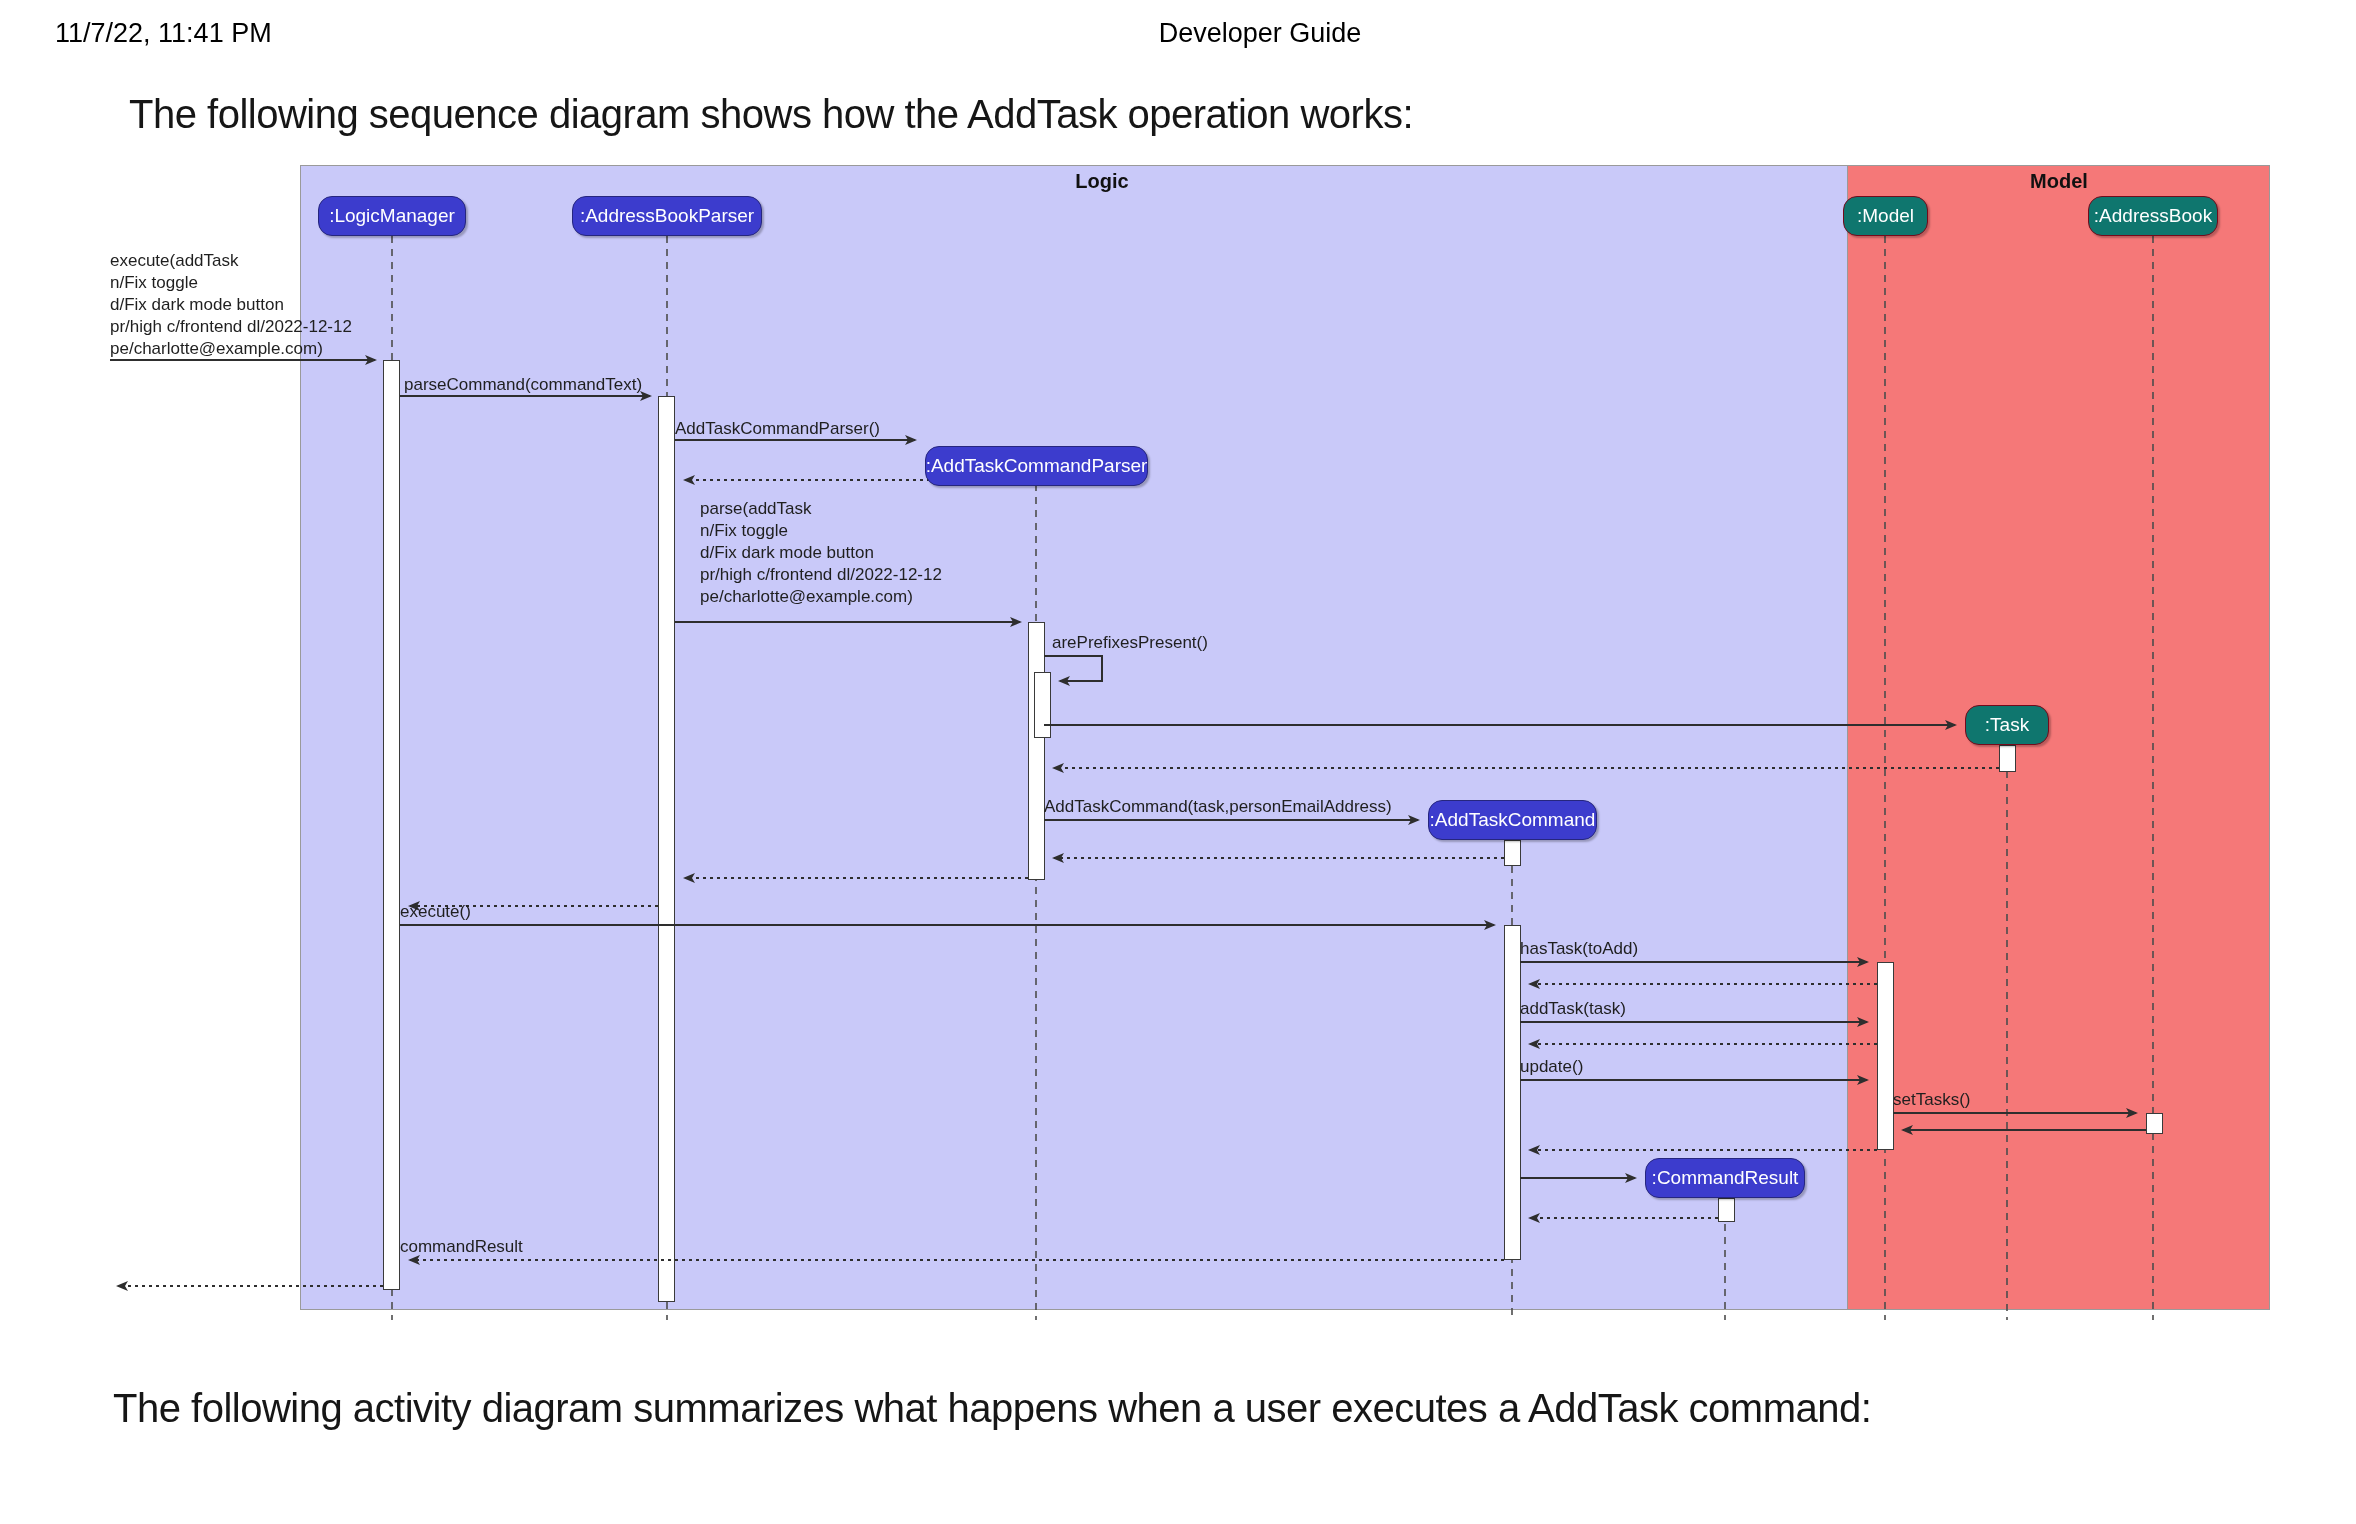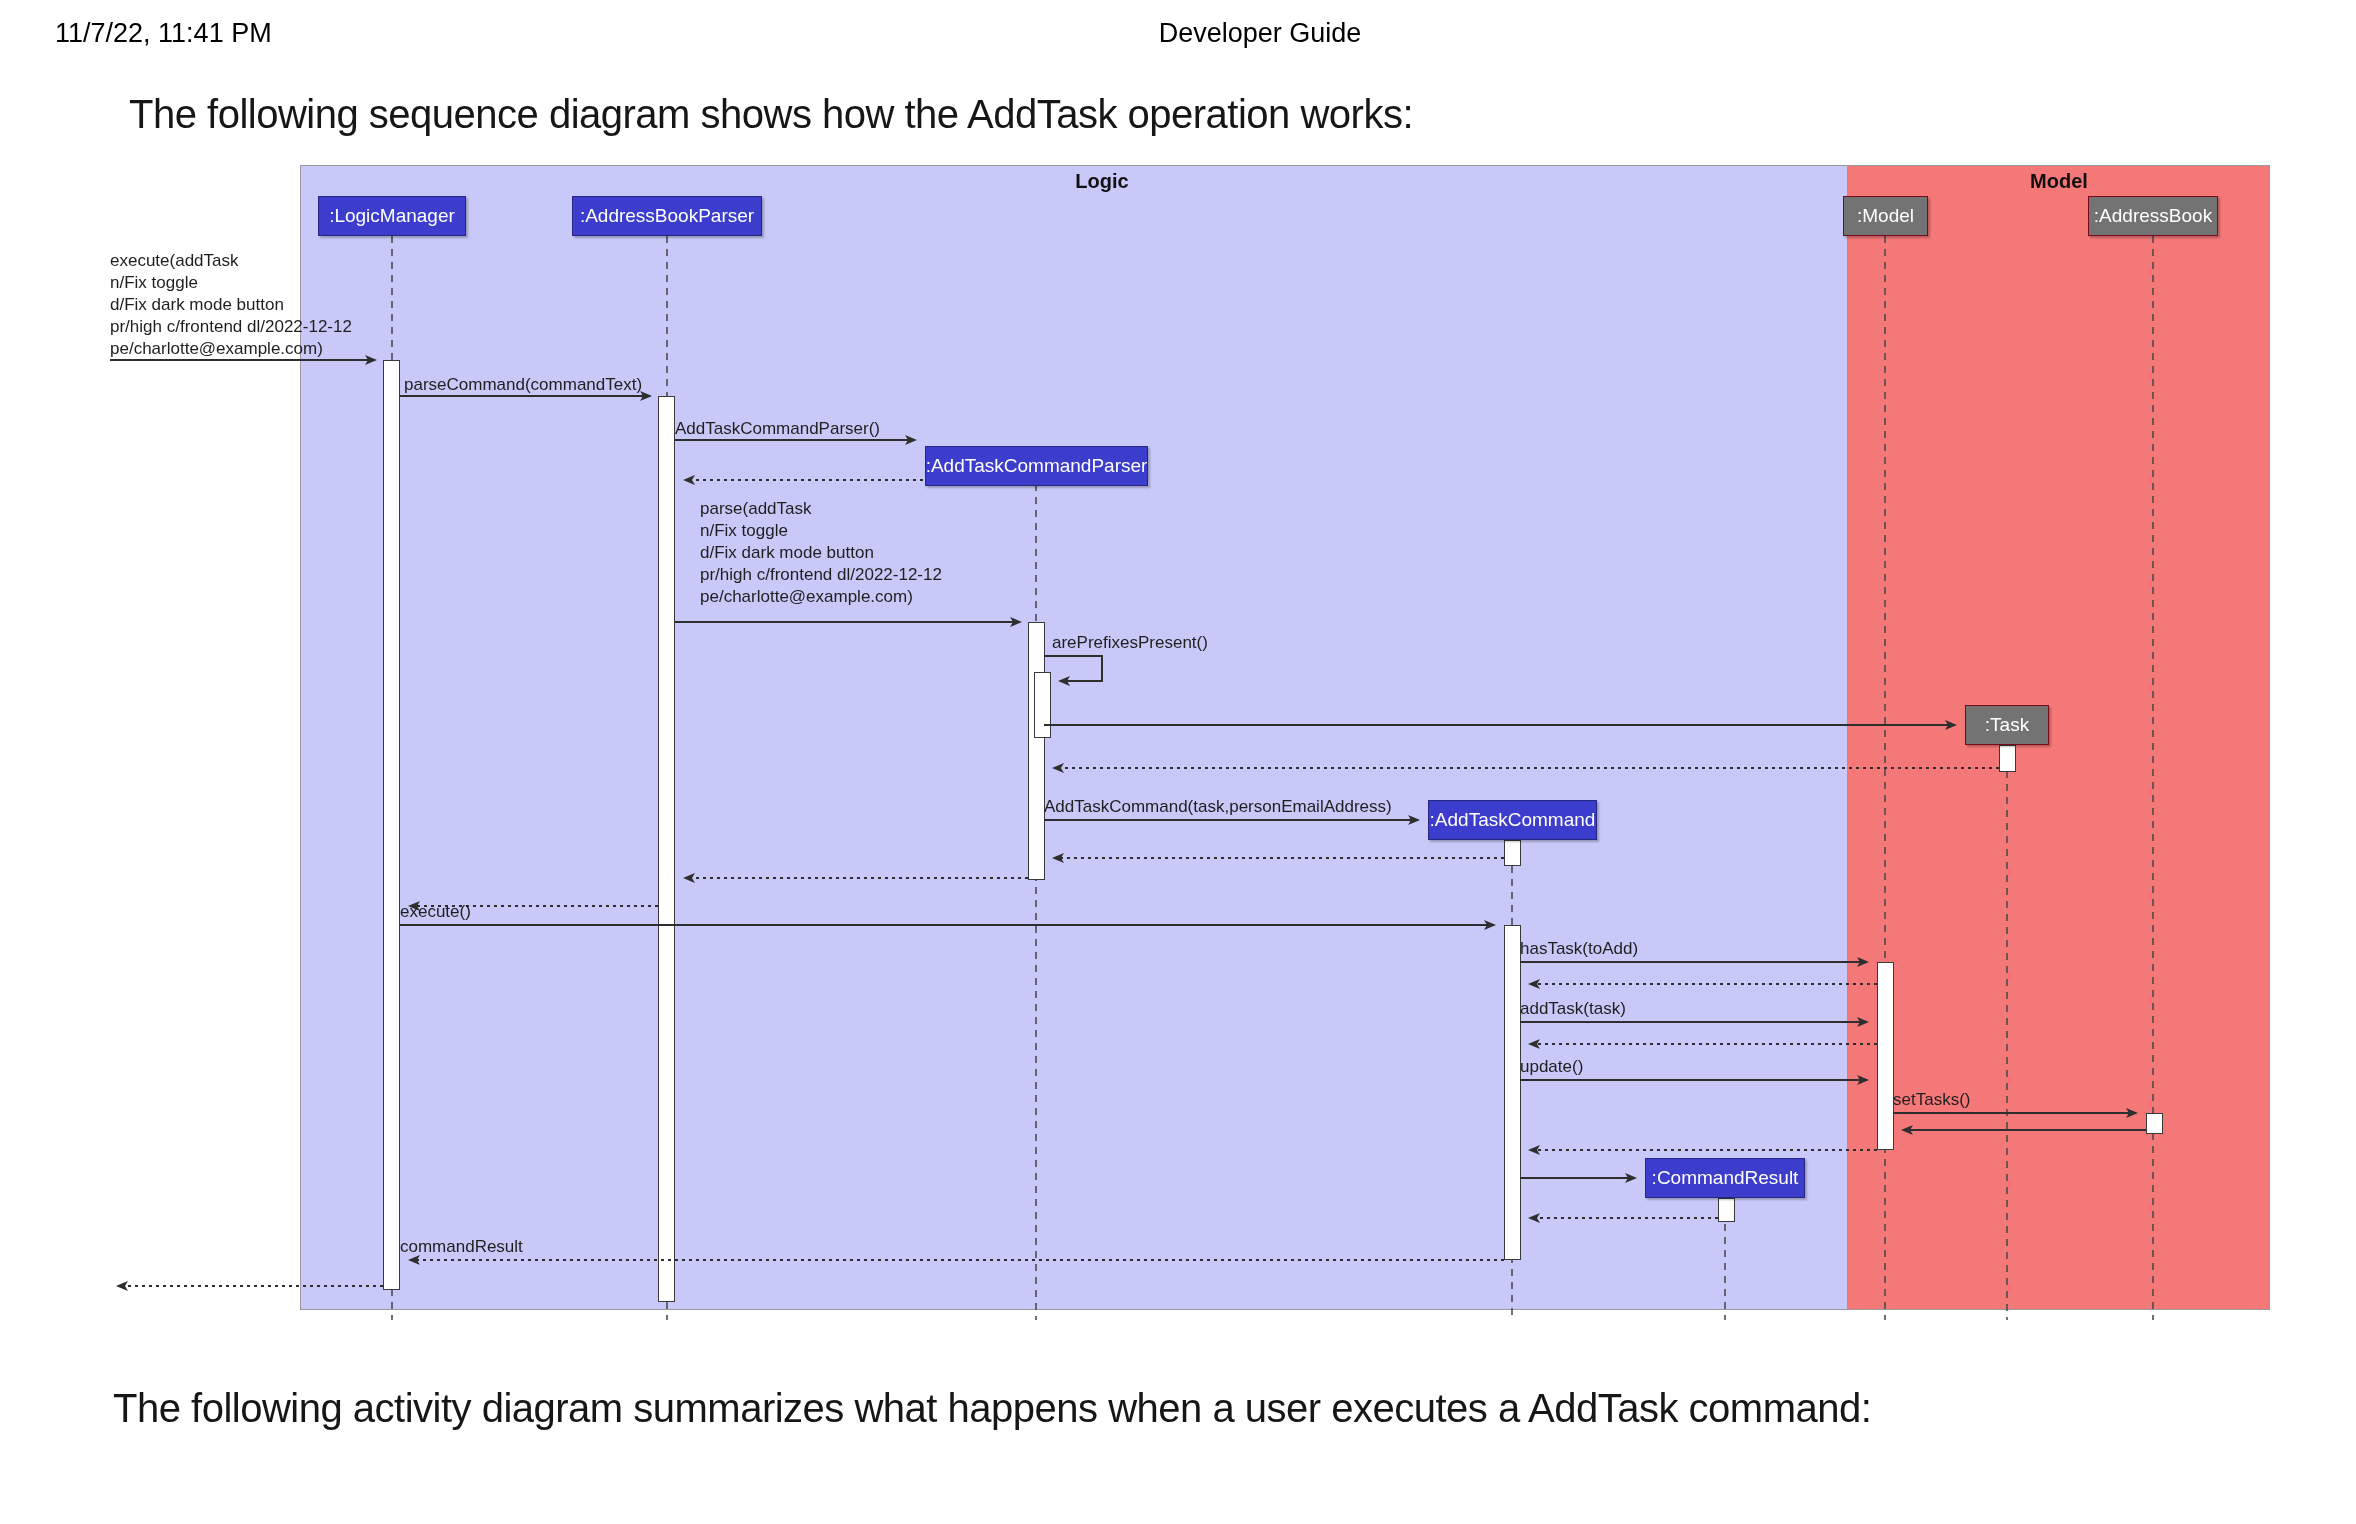--- a/index.html
+++ b/index.html
@@ -3,25 +3,25 @@
 <meta charset="utf-8">
 <style>
   html,body{margin:0;padding:0;background:#ffffff;}
   body{width:2356px;height:1524px;position:relative;overflow:hidden;
        font-family:"Liberation Sans", sans-serif;color:#111;}
   .abs{position:absolute;}
   .hdr{font-size:27px;color:#000;}
   .h1{font-size:40px;color:#161616;letter-spacing:-0.5px;}
   .frame{position:absolute;box-sizing:border-box;}
   .frame-label{position:absolute;text-align:center;font-weight:bold;font-size:20px;color:#111;}
-  .pbox{position:absolute;box-sizing:border-box;border-radius:0;
+  .pbox{position:absolute;box-sizing:border-box;border-radius:14px;
         display:flex;align-items:center;justify-content:center;
         color:#ffffff;font-size:19px;box-shadow:2px 2px 2px rgba(0,0,0,0.25);}
   .pbox.logic{background:#3c3ccd;border:1.5px solid #26267e;}
-  .pbox.model{background:#737373;border:1.5px solid #750a1b;}
+  .pbox.model{background:#0f766e;border:1.5px solid #750a1b;}
   .act{position:absolute;width:17px;background:#ffffff;border:1.5px solid #3a3a3a;box-sizing:border-box;}
   .mlabel{position:absolute;font-size:17px;color:#1f1f1f;text-align:left;line-height:22px;white-space:pre-line;}
   .mlabel.left{text-align:left;}
   svg{position:absolute;left:0;top:0;pointer-events:none;}
 </style>
 </head>
 <body>
 
 <div class="abs hdr" style="left:55px;top:18px;">11/7/22, 11:41 PM</div>
 <div class="abs hdr" style="left:1040px;top:18px;width:440px;text-align:center;">Developer Guide</div>

